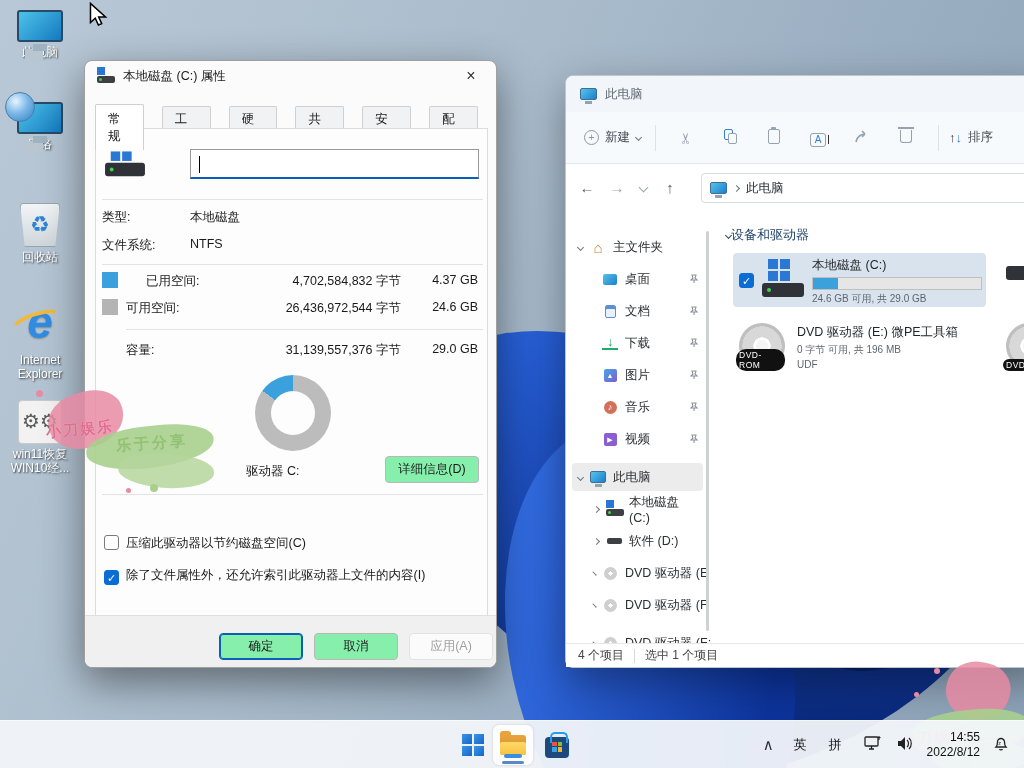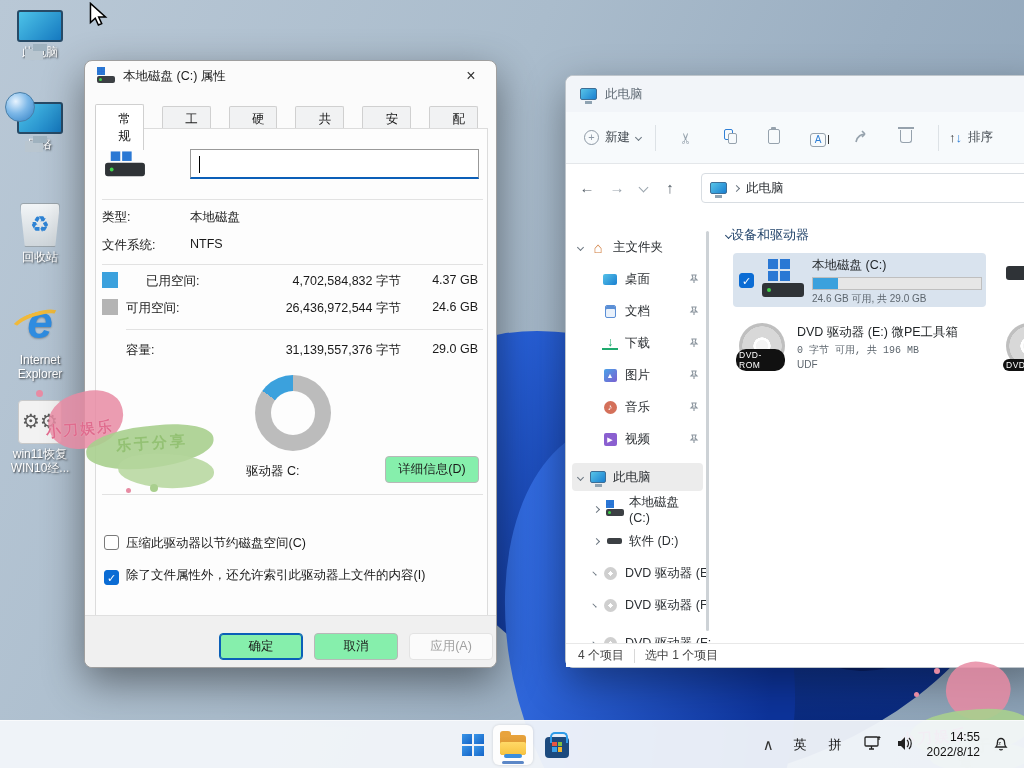--- a/index.html
+++ b/index.html
@@ -51,21 +51,21 @@
   .disk-ic { position:relative; width:18px; height:14px; margin-right:8px; }
   .disk-ic .logo { position:absolute; left:0; top:-2px; width:8px; height:8px;
                    background:conic-gradient(from 0deg,#2a6fd4 0 360deg);
                    -webkit-mask:linear-gradient(#000,#000); display:grid; grid-template-columns:1fr 1fr; gap:1px; }
   .wlogo { display:grid; grid-template-columns:1fr 1fr; grid-template-rows:1fr 1fr; gap:1px; }
   .wlogo i { background:#2a78d4; }
   .disk-body { position:absolute; left:0; bottom:0; width:18px; height:7px; background:#3c4044; border-radius:2px; }
   .disk-body:after { content:""; position:absolute; left:2px; top:2px; width:3px; height:3px; border-radius:50%; background:#3fd24a; }
   .tabs { position:absolute; left:10px; top:43px; display:flex; align-items:flex-end; }
   .tab { border:1px solid #d0d0d0; border-bottom:none; background:#f1f2f3; padding:4px 12px 5px;
-         font-size:12.5px; color:#1a1a1a; margin-right:18px; border-radius:2px 2px 0 0;text-align:right; }
+         font-size:12.5px; color:#1a1a1a; margin-right:18px; border-radius:2px 2px 0 0; }
   .tab.active { background:#fff; padding-top:6px; position:relative; z-index:2; }
   .page { position:absolute; left:10px; top:67px; width:393px; height:489px; background:#fdfdfd;
           border:1px solid #dcdcdc; }
   .sep { position:absolute; height:1px; background:#e2e2e2; }
   .flabel { font-size:12.5px; color:#1a1a1a; }
   .fval { font-size:12.5px; color:#1a1a1a; }
   .pinput { position:absolute; left:94px; top:20px; width:289px; height:30px; background:#fff;
             border:1px solid #999; border-bottom:2px solid #0b5fb8; }
   .caret { position:absolute; left:8px; top:6px; width:1px; height:17px; background:#000; }
   .swatch { width:16px; height:16px; display:inline-block; }
@@ -487,21 +487,21 @@
         <span class="dinfo" style="display:block;margin-top:0;">24.6 GB 可用, 共 29.0 GB</span>
       </span>
     </div>
 
     <div class="tile" style="left:22px;top:105px;width:253px;height:60px;padding:0 6px;gap:12px;">
       <span class="disc" style="flex:0 0 46px;">
         <span class="tag">DVD-ROM</span>
       </span>
       <span>
         <span class="dtitle">DVD 驱动器 (E:) 微PE工具箱</span>
-        <span class="dinfo" style="display:block;font-family:Liberation Mono, monospace;">0 字节 可用, 共 196 MB</span>
+        <span class="dinfo" style="display:block;">0 字节 可用, 共 196 MB</span>
         <span class="dinfo" style="display:block;">UDF</span>
       </span>
     </div>
 
     <div class="abs" style="left:295px;top:55px;width:60px;">
       <span style="display:block;width:42px;height:14px;background:#2f3337;border-radius:3px;"></span>
     </div>
     <div class="abs disc" style="left:295px;top:112px;width:46px;height:46px;">
       <span class="tag">DVD</span>
     </div>

